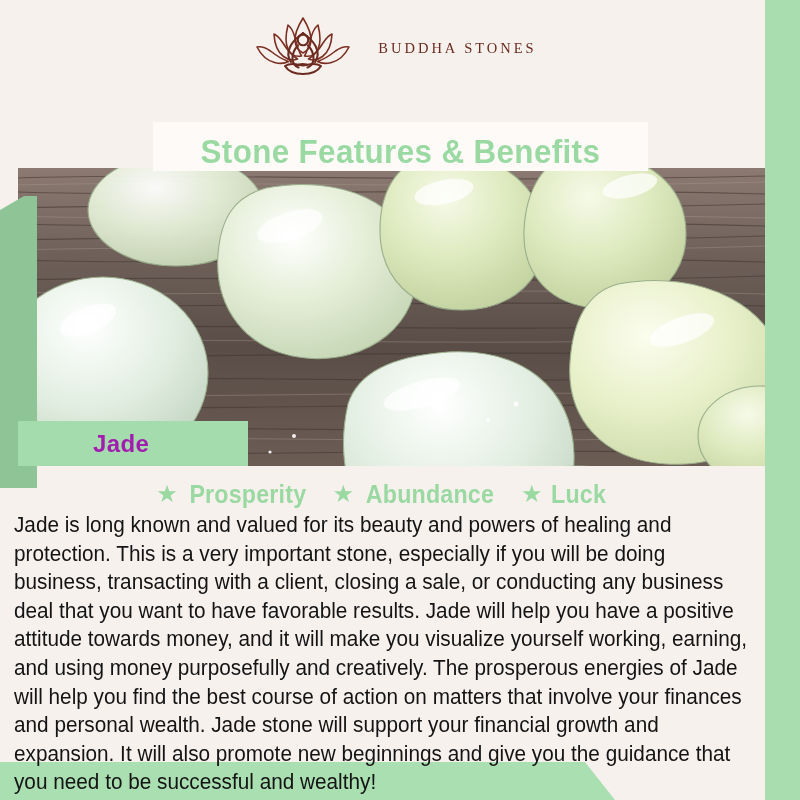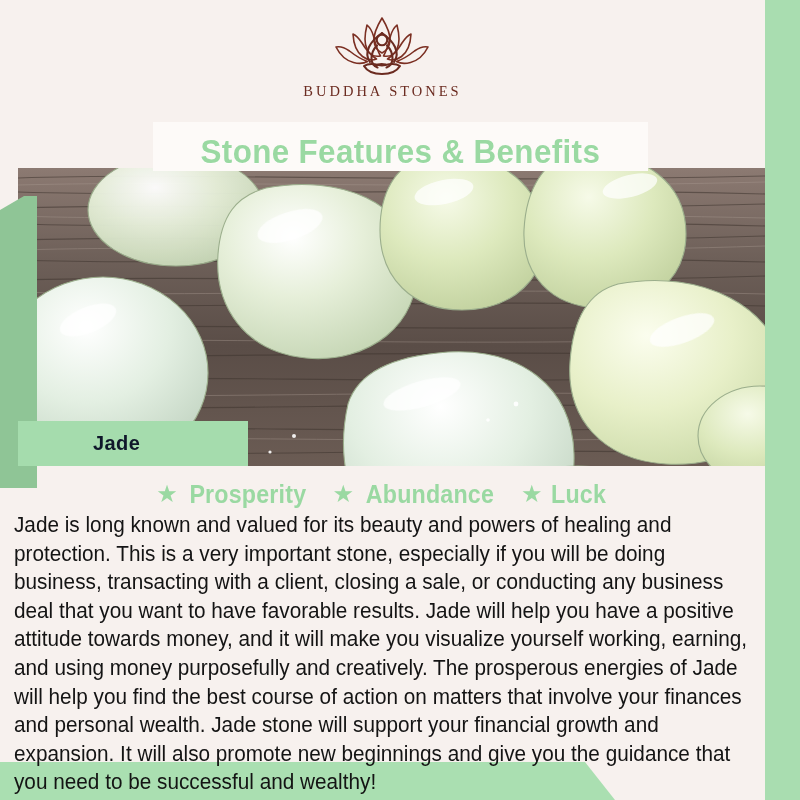--- a/index.html
+++ b/index.html
@@ -35,21 +35,21 @@
     z-index:5;
   }
 
   
   .header{
     position:absolute; left:0; top:0; width:765px; height:120px;
     background:#f7f1ee; z-index:3;
     display:flex; flex-direction:column;
     align-items:center; justify-content:flex-start;
   }
-  .logo-wrap{ margin-top:14px; display:flex; flex-direction:column; align-items:center;}
+  .logo-wrap{ margin-top:14px; display:flex; flex-direction:row; align-items:center;}
   .logo-mark{ width:150px; height:62px; display:block; }
   .logo-word{
     margin-top:7px;
     font-family:"Liberation Serif", serif;
     font-size:14.5px; letter-spacing:3.0px;
     color:#6b2b20; font-weight:400;
   }
 
   
   .title-banner{
@@ -76,21 +76,21 @@
   .photo svg{ display:block; width:100%; height:100%; }
 
   
   .jade-tag{
     position:absolute; left:18px; top:421px; width:230px; height:45px;
     background:#a5dcad; z-index:6;
     display:flex; align-items:center;
   }
   .jade-tag .label{
     margin-left:75px;
-    font-size:20px; font-weight:bold; color:#0f172a;
+    font-size:24px; font-weight:bold; color:#a21caf;
     letter-spacing:.4px;
   }
 
   
   .benefits{
     position:absolute; left:0; top:478px; width:765px; height:32px;
     z-index:6;
     display:flex; align-items:center; justify-content:center; gap:22px;
   }
   .benefit{

